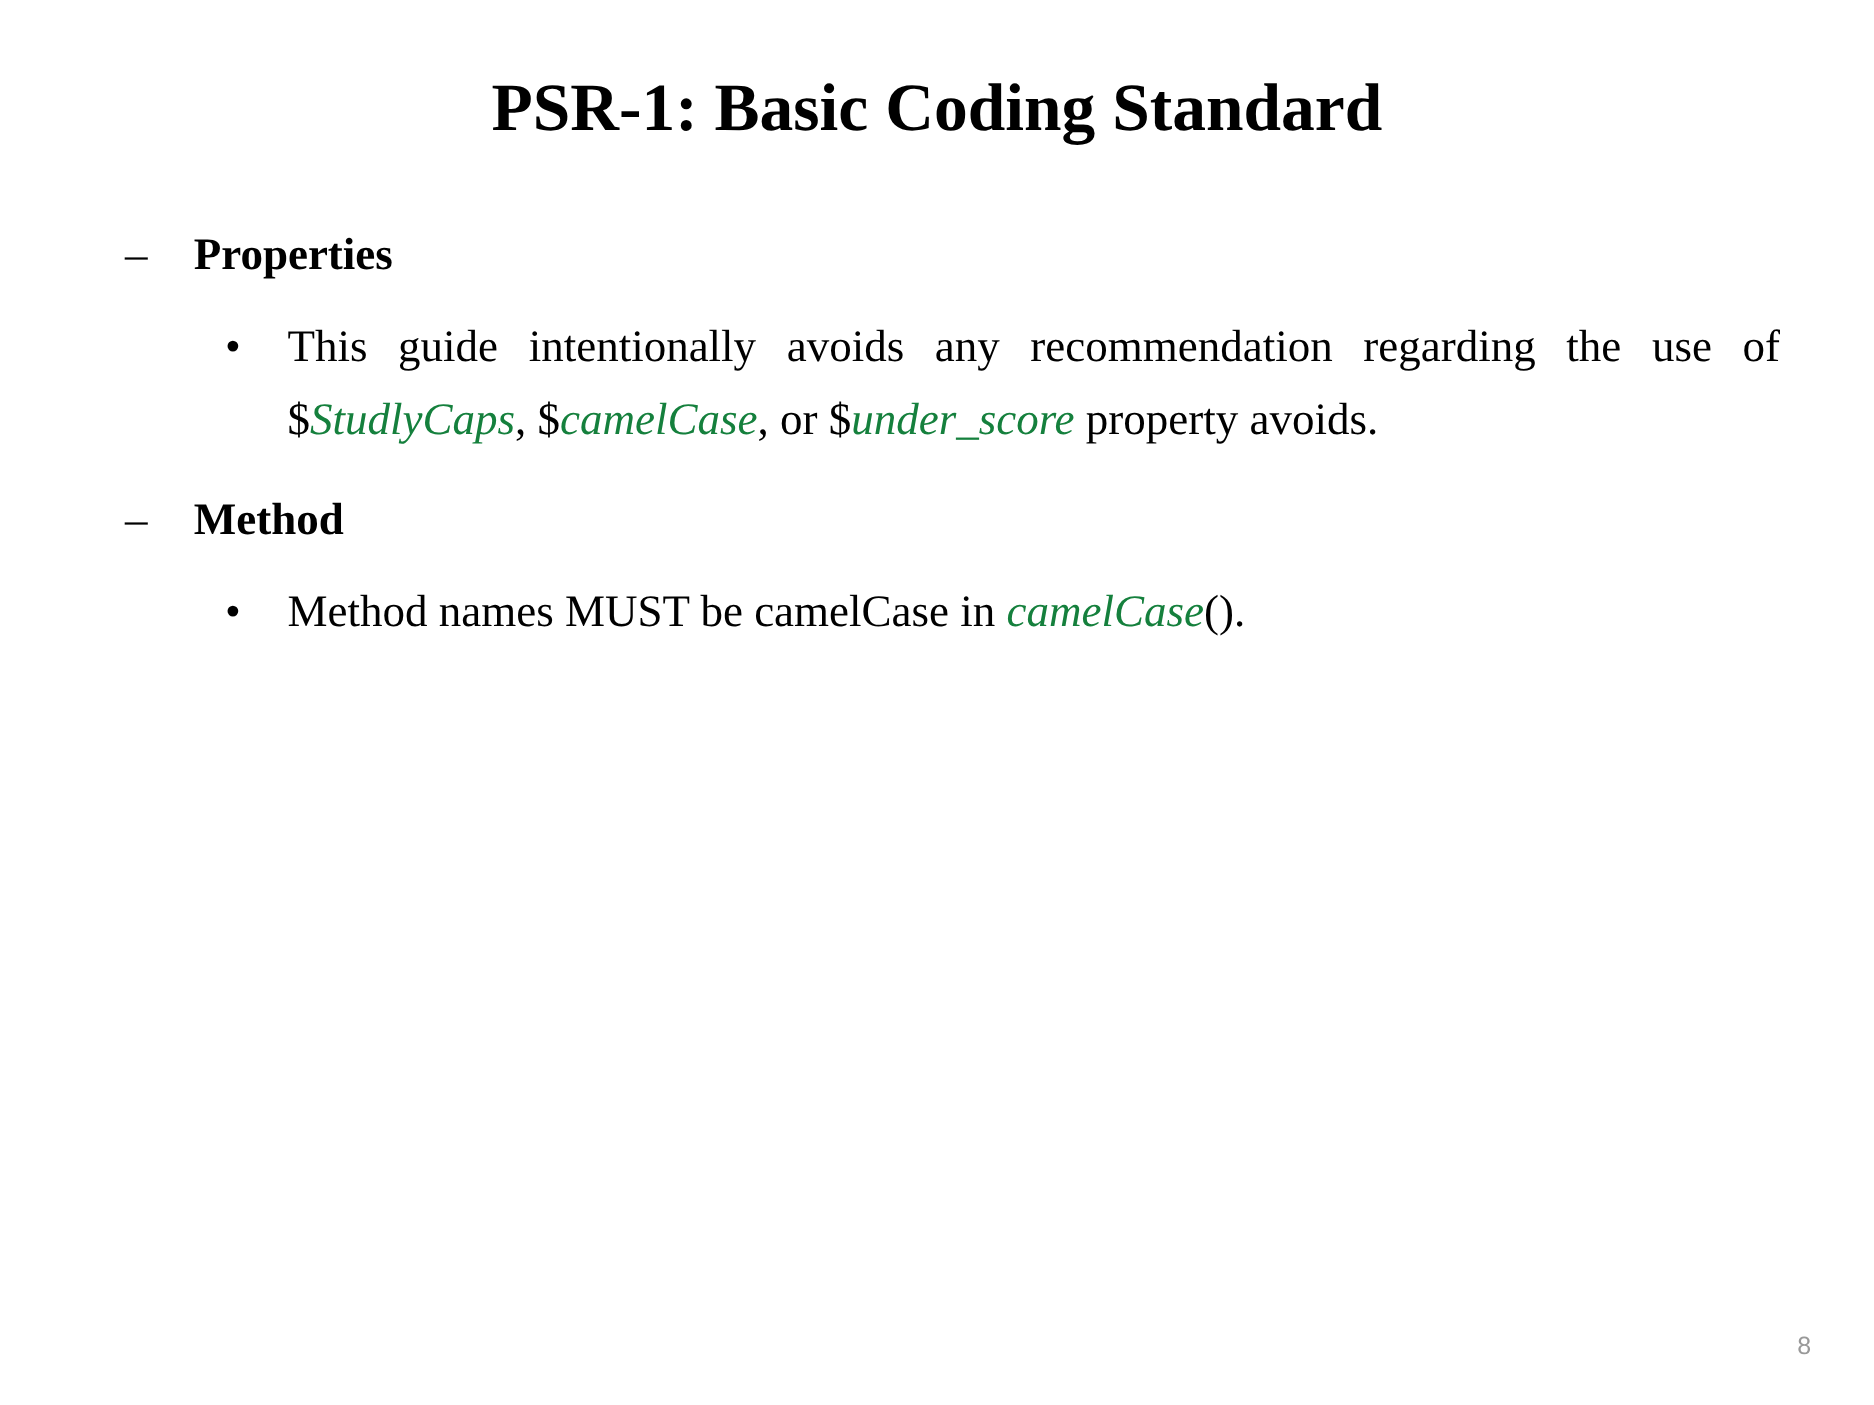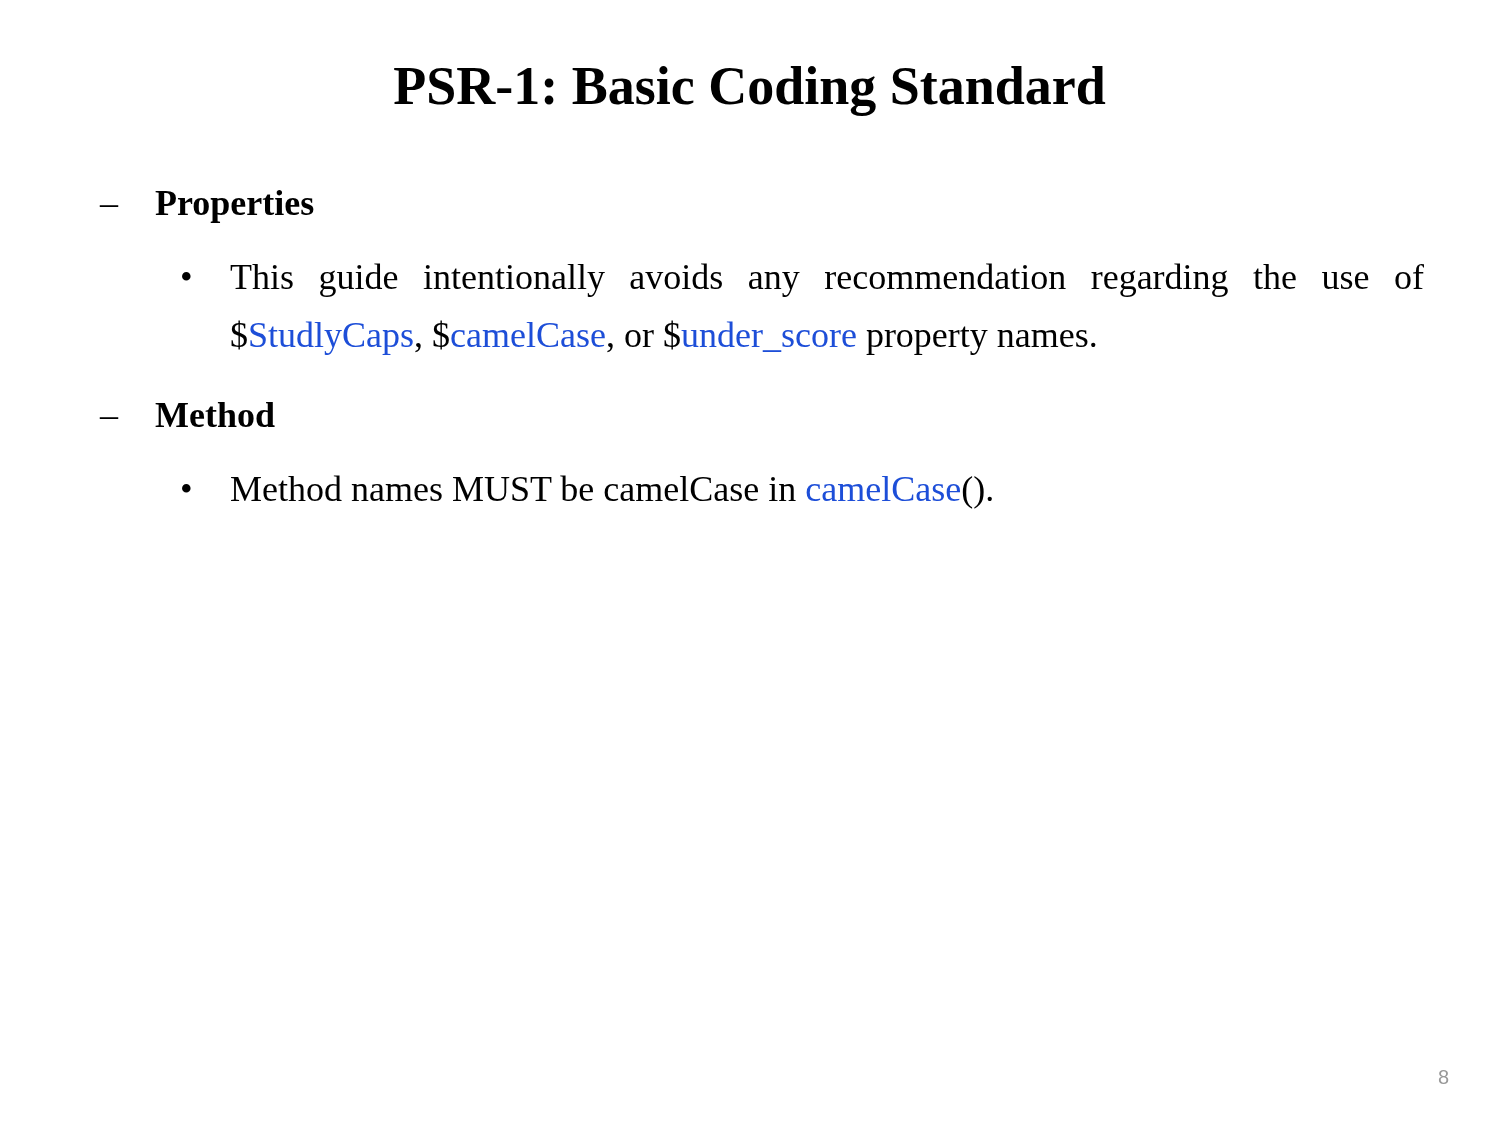--- a/index.html
+++ b/index.html
@@ -53,21 +53,22 @@
     }
     .bullet-text {
       font-size: 36px;
       line-height: 1.6;
       flex: 1;
     }
     .bullet-text.justify {
       text-align: justify;
     }
     .red {
-      color: #1d4ed8;
+      color: #15803d;
+      font-style: italic;
     }
     .page-number {
       position: absolute;
       bottom: 35px;
       right: 50px;
       font-family: Arial, sans-serif;
       font-size: 20px;
       color: #999999;
     }
   </style>
@@ -76,21 +77,21 @@
 
 <h1 class="title">PSR-1: Basic Coding Standard</h1>
 
 <div class="section" id="content-root">
     <div class="dash-item">
       <span class="dash">–</span>
       <span class="dash-label">Properties</span>
     </div>
     <div class="bullet-item">
       <span class="bullet">•</span>
-      <span class="bullet-text justify"><span>This guide intentionally avoids any recommendation regarding the use of $</span><span class="red">StudlyCaps</span><span>, $</span><span class="red">camelCase</span><span>, or $</span><span class="red">under_score</span><span> property names.</span></span>
+      <span class="bullet-text justify"><span>This guide intentionally avoids any recommendation regarding the use of $</span><span class="red">StudlyCaps</span><span>, $</span><span class="red">camelCase</span><span>, or $</span><span class="red">under_score</span><span> property avoids.</span></span>
     </div>
     <div class="dash-item">
       <span class="dash">–</span>
       <span class="dash-label">Method</span>
     </div>
     <div class="bullet-item">
       <span class="bullet">•</span>
       <span class="bullet-text"><span>Method names MUST be camelCase in </span><span class="red">camelCase</span><span>().</span></span>
     </div>
   </div>

